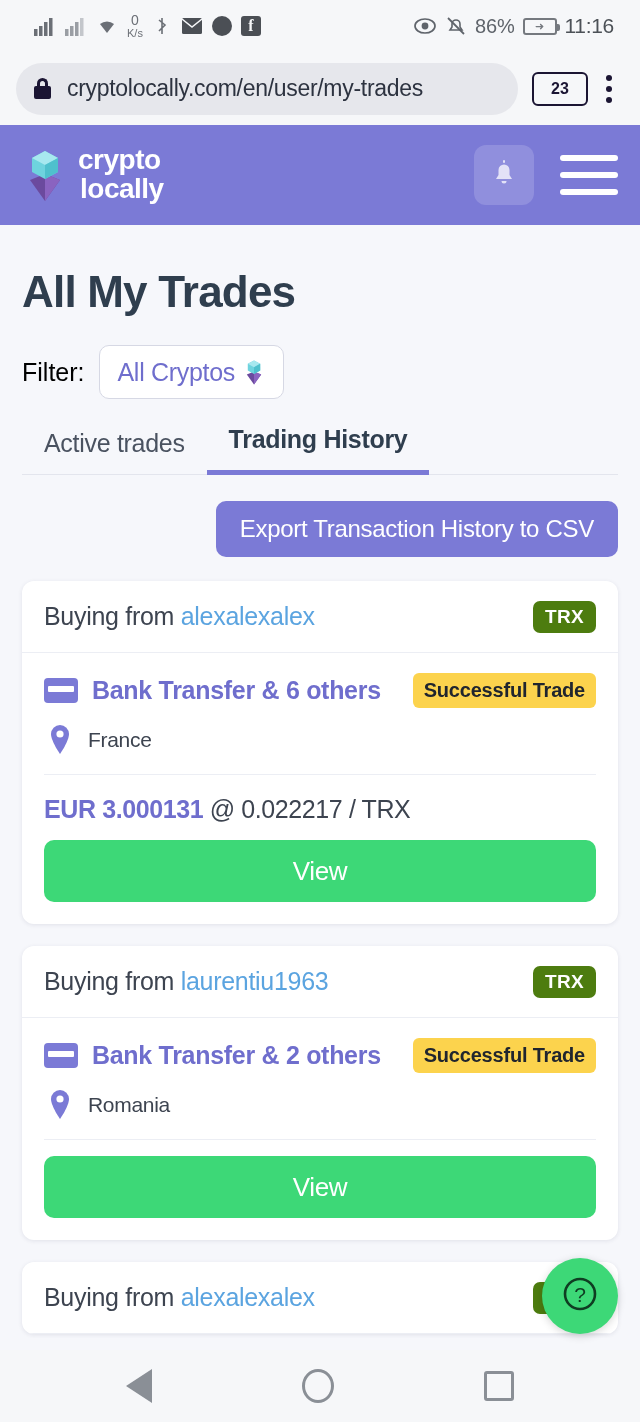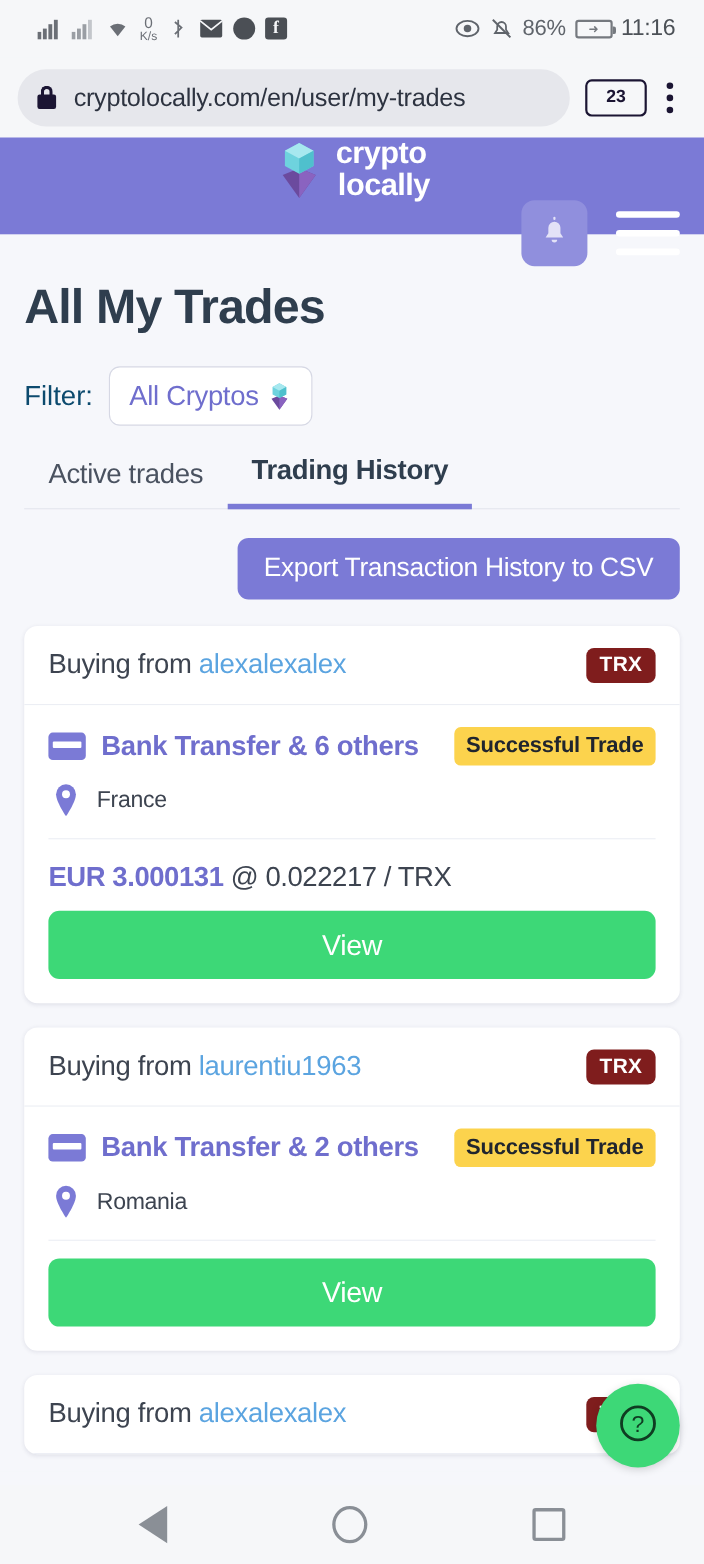--- a/index.html
+++ b/index.html
@@ -58,22 +58,22 @@
   .tabcount {
     width: 56px; height: 34px; border: 2.5px solid #1b1533; border-radius: 6px;
     margin-left: 14px; display: flex; align-items: center; justify-content: center;
     font-size: 16px; font-weight: bold; color: #1b1533; flex: 0 0 auto;
   }
   .kebab { width: 30px; display: flex; flex-direction: column; align-items: center; gap: 5px; margin-left: 6px; }
   .kebab i { width: 6px; height: 6px; border-radius: 50%; background: #1b1533; display: block; }
 
   
   .appheader {
-    height: 88px; background: #7b7ad6;
-    display: flex; align-items: center; padding: 0 22px; flex-direction: column;
+    height: 100px; background: #7b7ad6;
+    display: flex; align-items: center; padding: 0 22px;
   }
   .logo { display: flex; align-items: center; gap: 10px; }
   .logomark { width: 46px; height: 56px; position: relative; flex: 0 0 auto; }
   .logotext { display: flex; flex-direction: column; line-height: 1.02; }
   .logotext span { color: #ffffff; font-size: 28px; font-weight: bold; letter-spacing: -0.5px; }
   .logotext span.lt2 { margin-left: 2px; }
   .hdr-right { margin-left: auto; display: flex; align-items: center; gap: 26px; }
   .bellbtn {
     width: 60px; height: 60px; border-radius: 12px; background: #908fdd;
     display: flex; align-items: center; justify-content: center;
@@ -81,21 +81,21 @@
   .hamburger { width: 58px; display: flex; flex-direction: column; gap: 11px; }
   .hamburger i { display: block; height: 6px; background: #fff; border-radius: 3px; }
 
   
   .page { padding: 0 22px; }
   .page-title {
     font-size: 44px; color: #2f3e4e; letter-spacing: -0.8px;
     margin-top: 42px; margin-bottom: 0;
   }
   .filterrow { display: flex; align-items: center; gap: 14px; margin-top: 28px; }
-  .filter-label { font-size: 25px; color: #0c4a6e; }
+  .filter-label { font-size: 25px; color: #000000; }
   .filterchip {
     border: 1px solid #d6d8e4; background: #fff; border-radius: 10px;
     height: 54px; display: inline-flex; align-items: center; gap: 8px;
     padding: 0 18px;
   }
   .filterchip .txt { font-size: 25px; color: #6f6ecd; letter-spacing: -0.3px; }
   .minimark { width: 22px; height: 28px; position: relative; flex: 0 0 auto; }
 
   .tabs { display: flex; align-items: flex-end; gap: 0; margin-top: 26px;
           border-bottom: 1px solid #e3e5ed; }
@@ -113,21 +113,21 @@
   .cards { margin-top: 24px; display: flex; flex-direction: column; gap: 22px; }
   .card { background: #fff; border-radius: 12px; box-shadow: 0 1px 4px rgba(40,44,80,0.10); overflow: hidden; }
   .card-row { padding: 0 22px; }
   .row-head {
     height: 72px; display: flex; align-items: center;
     border-bottom: 1px solid #eceef4;
   }
   .buying { font-size: 25px; color: #3d4450; letter-spacing: -0.3px; }
   .buying .user { color: #5ba4e0; }
   .crypto-badge {
-    margin-left: auto; background: #7f1d1d; color: #fff; border-radius: 7px;
+    margin-left: auto; background: #4d7c0f; color: #fff; border-radius: 7px;
     padding: 5px 12px; font-size: 19px; font-weight: bold; letter-spacing: 0.3px;
   }
   .row-pay { padding-top: 20px; display: flex; align-items: center; gap: 14px; }
   .cardicon { width: 34px; height: 25px; background: #7b7ad6; border-radius: 4px;
               position: relative; flex: 0 0 auto; }
   .cardicon:after { content: ""; position: absolute; left: 4px; right: 4px; top: 8px;
                     height: 6px; background: #fff; border-radius: 1px; }
   .paytxt { font-size: 25px; color: #6f6ecd; font-weight: bold; letter-spacing: -0.3px; }
   .status-badge {
     margin-left: auto; background: #fcd34d; color: #20252e; border-radius: 6px;

